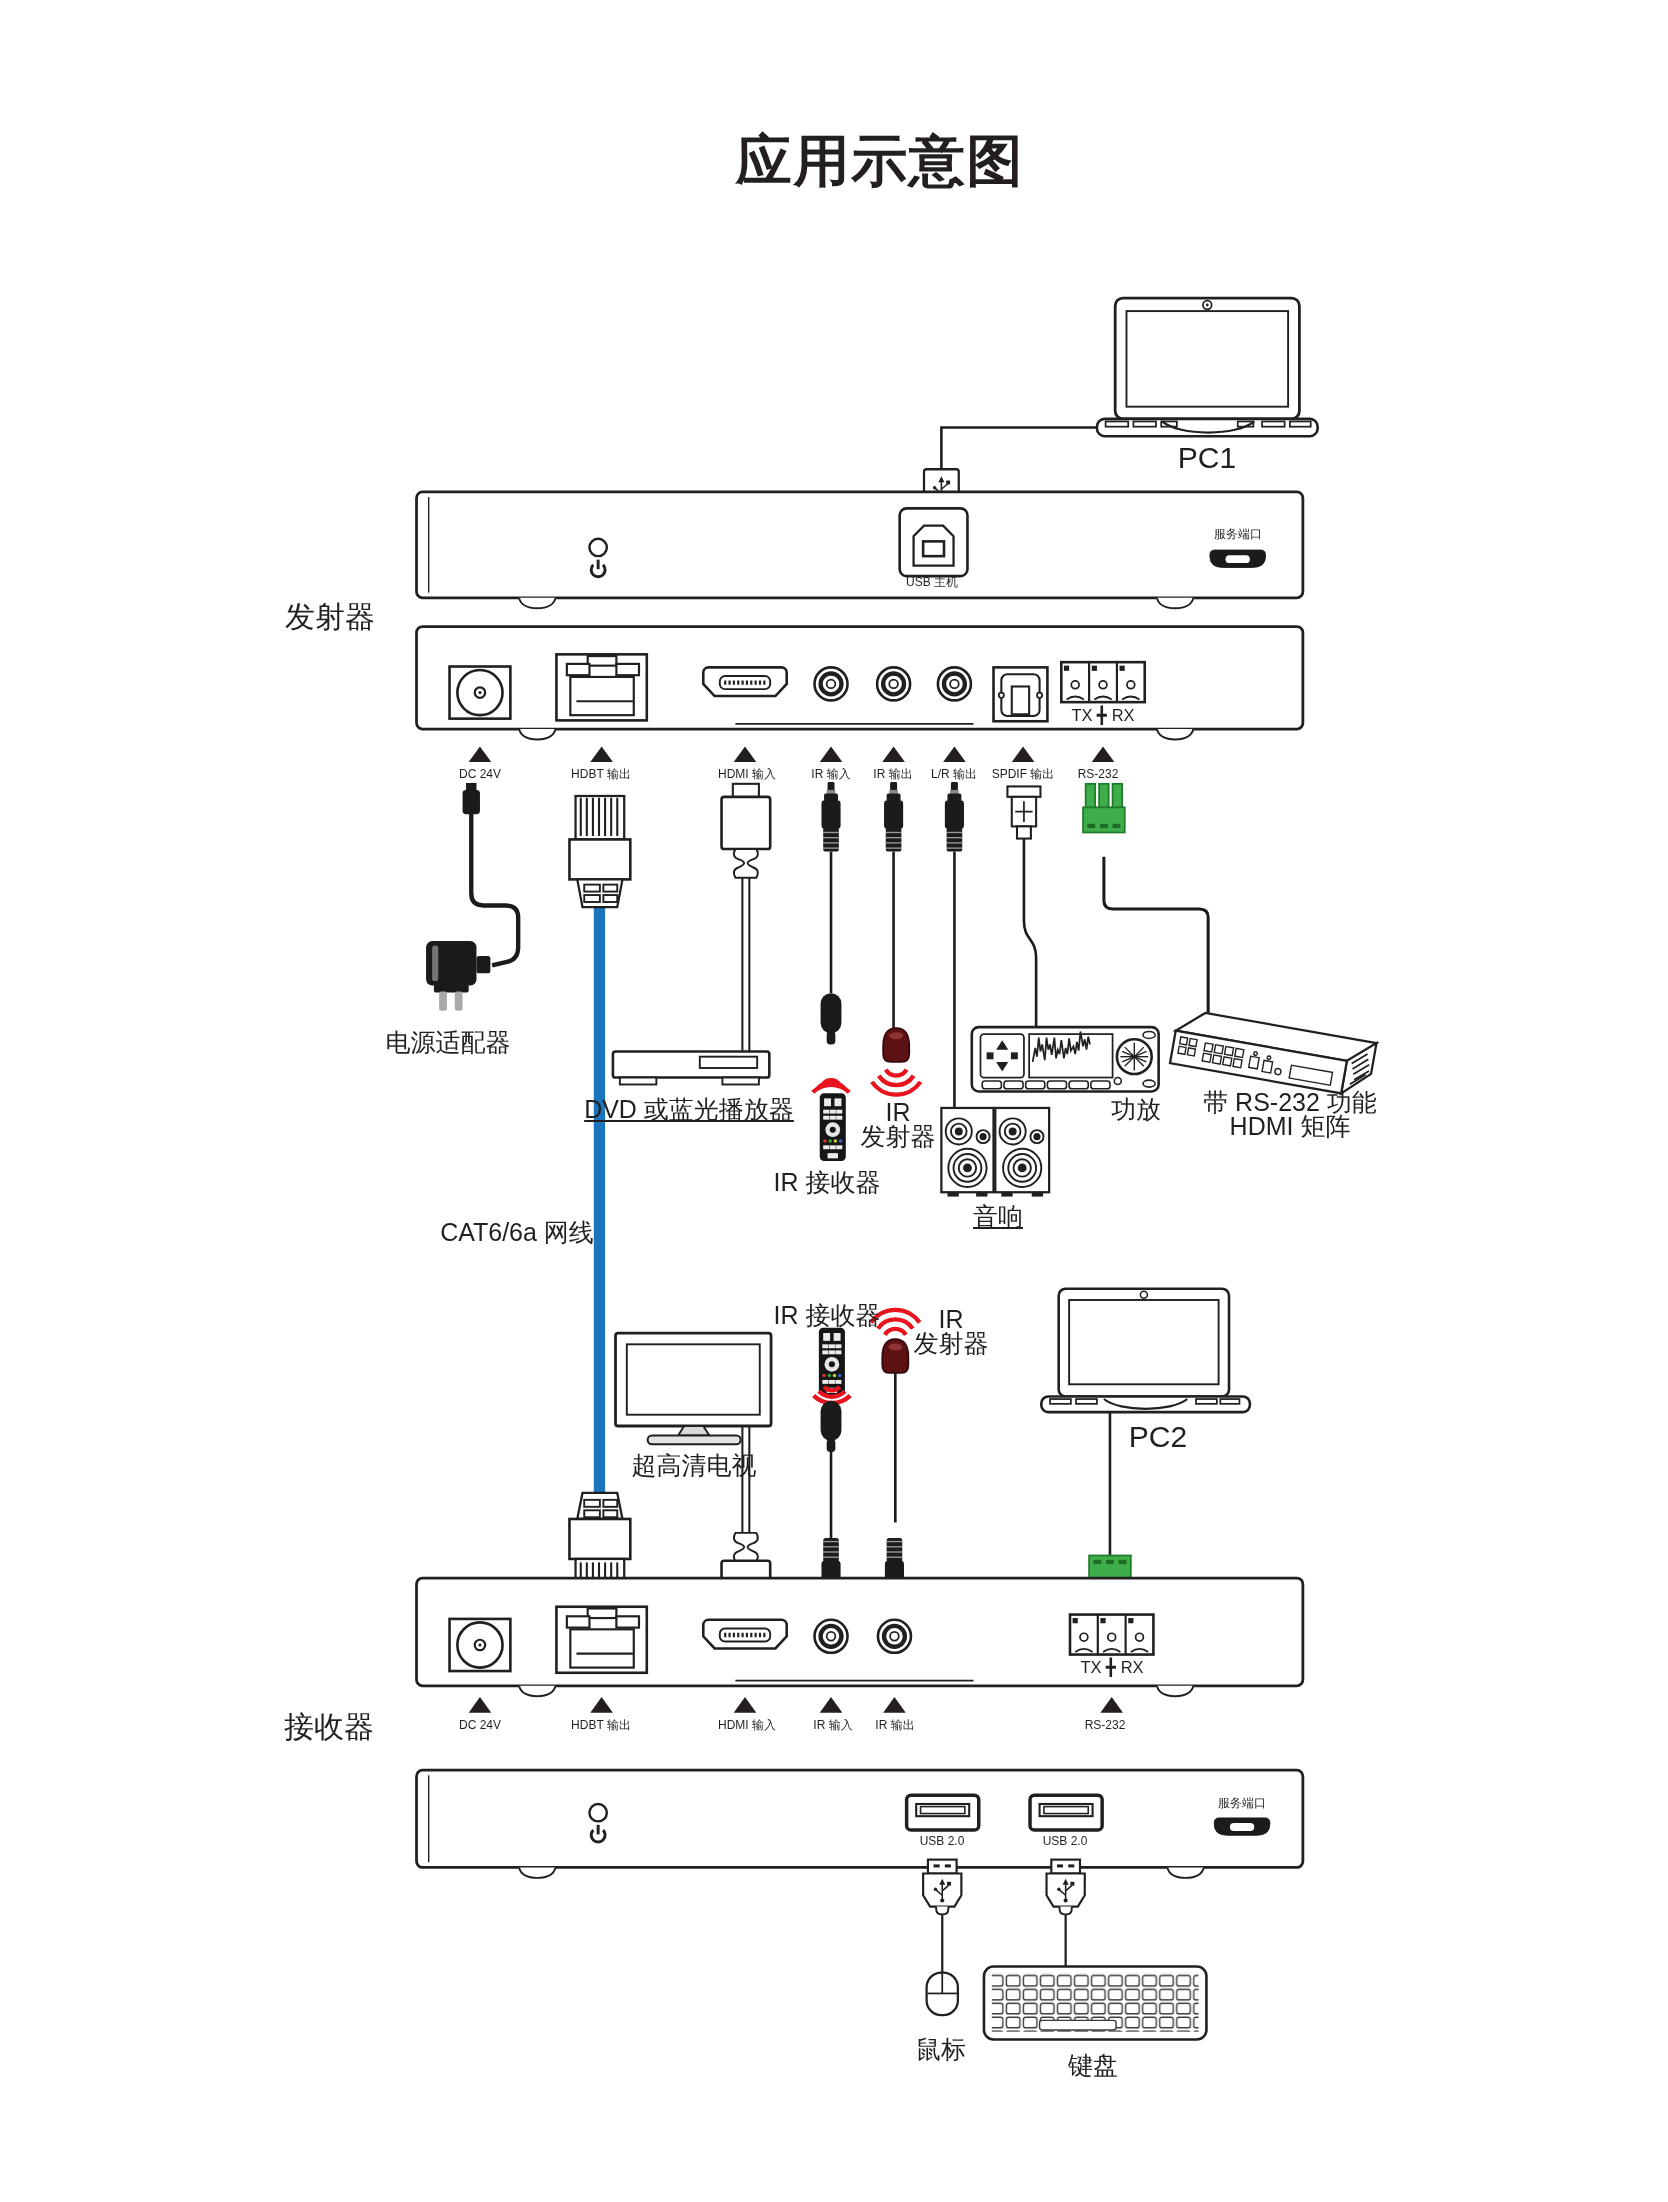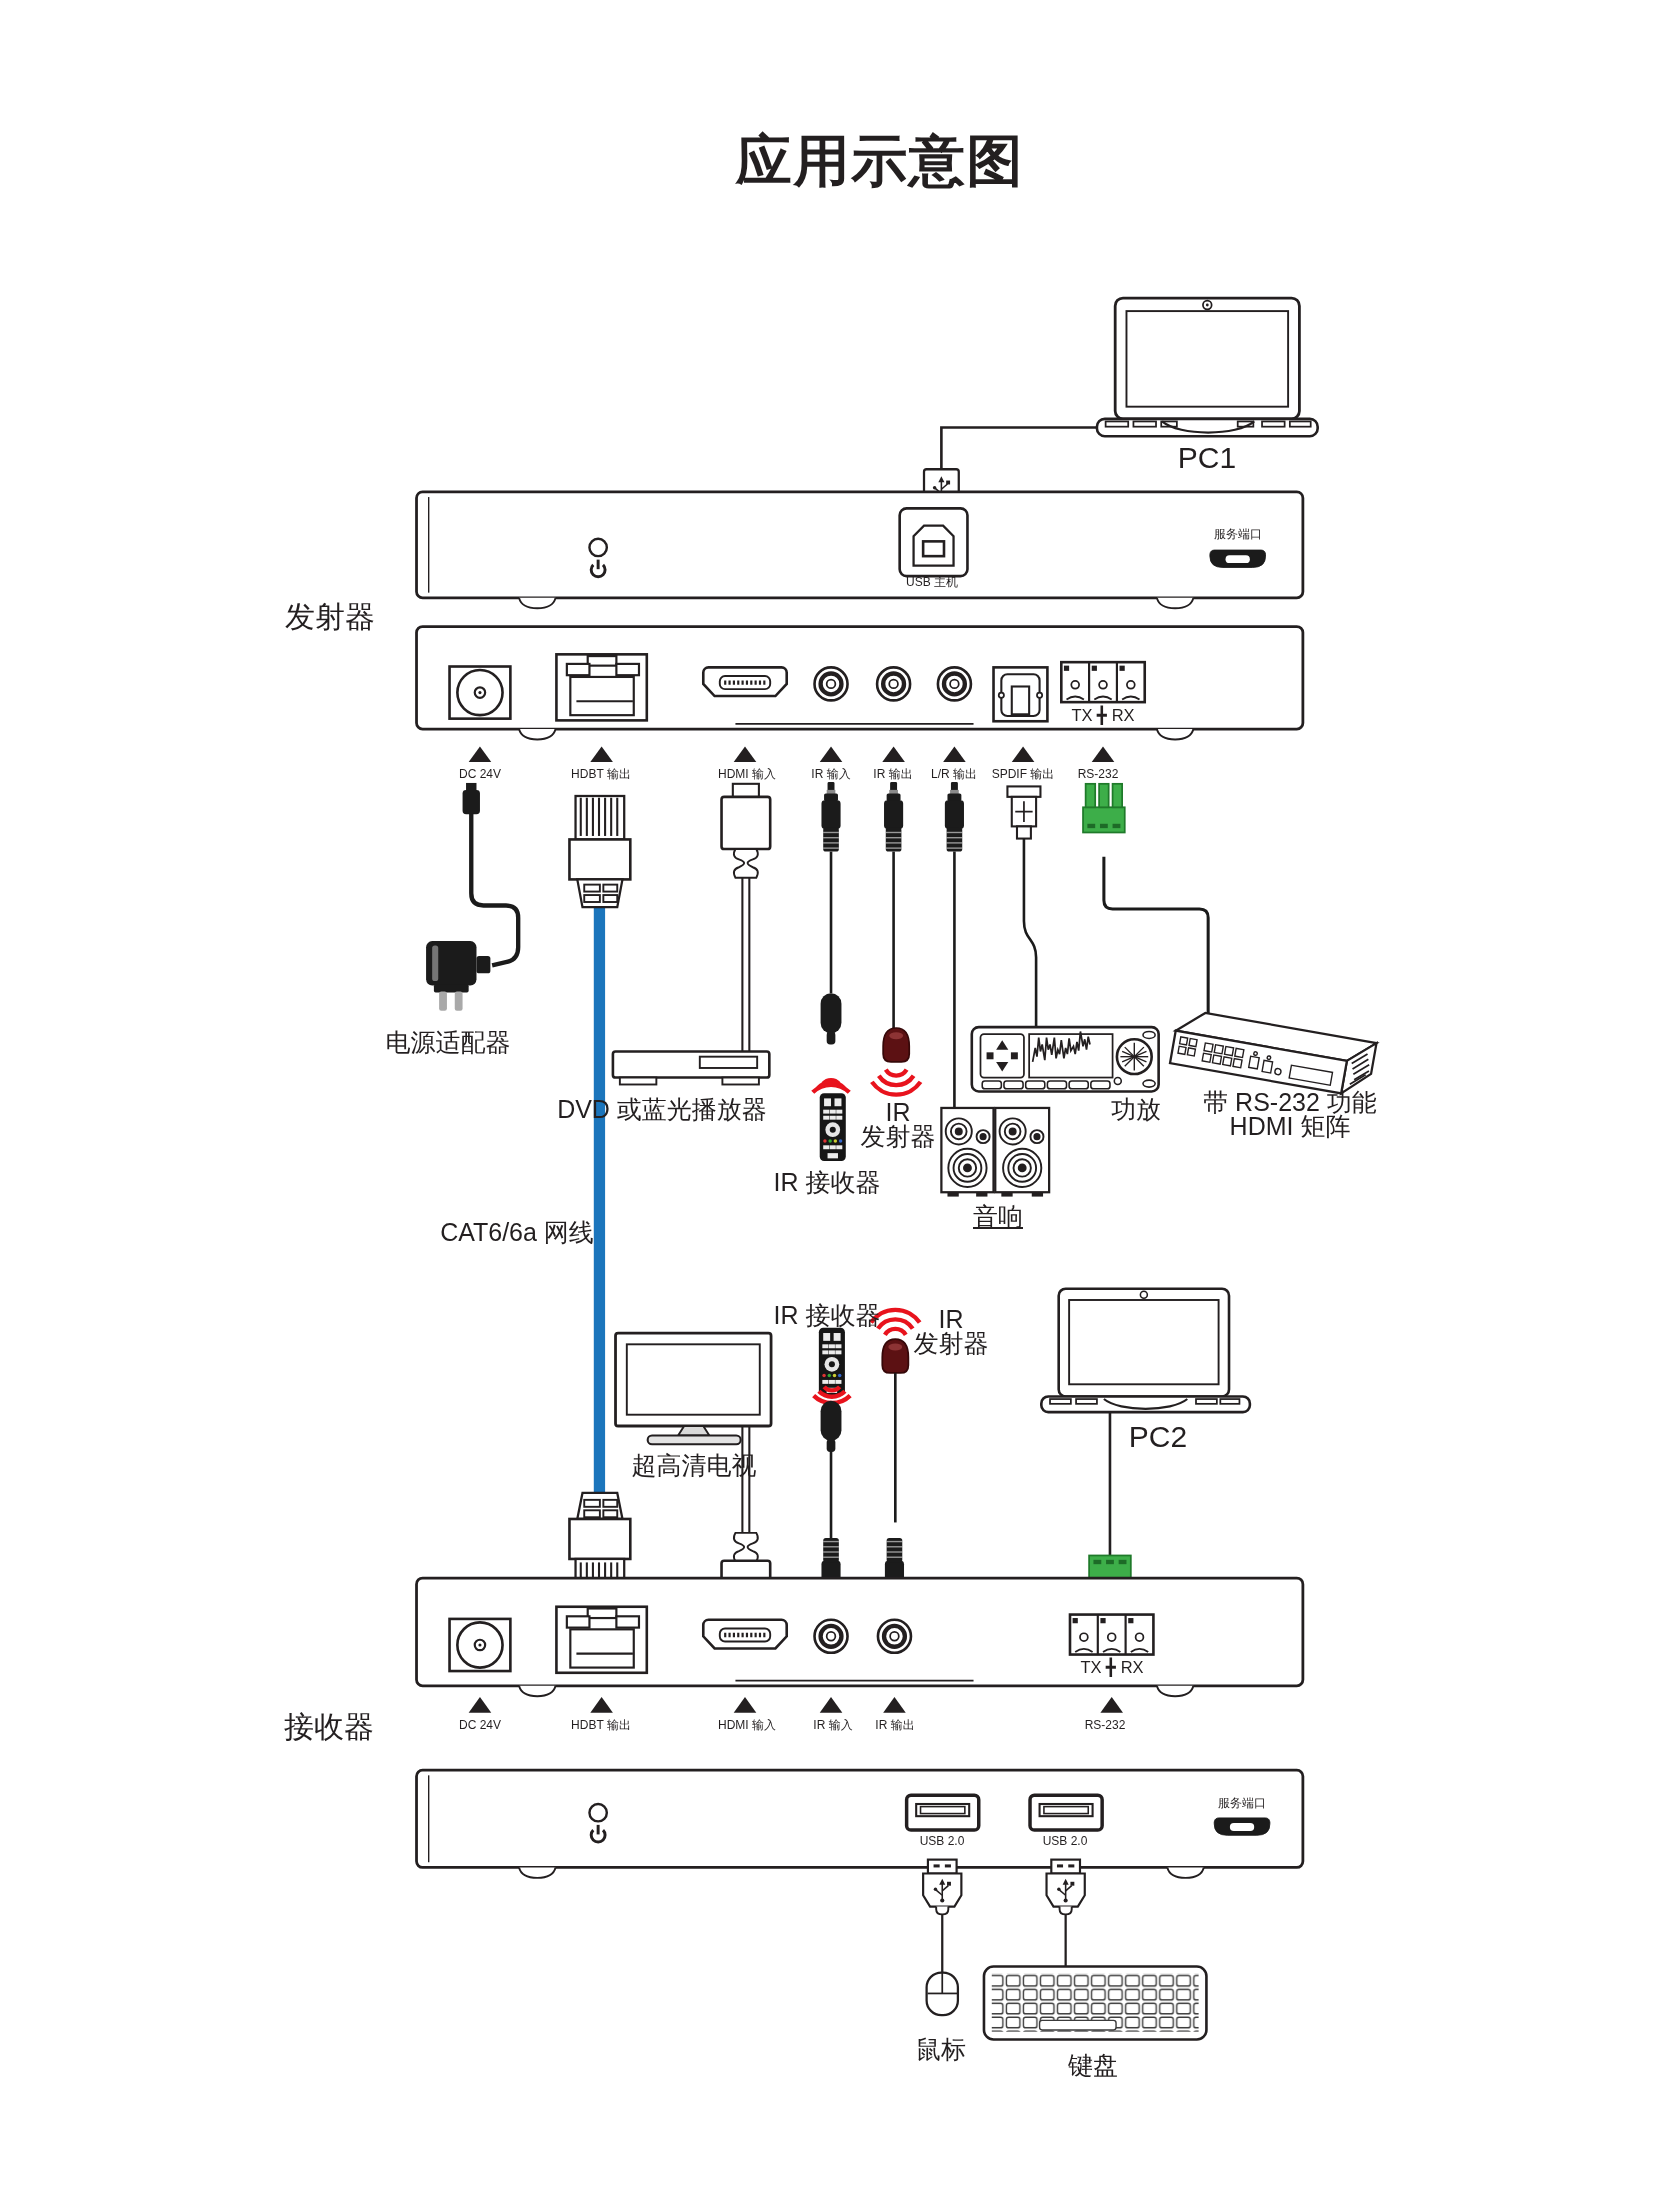--- a/index.html
+++ b/index.html
@@ -577,21 +577,21 @@
 <div class="lbl port" style="left:480px;top:768px;">DC 24V</div>
 <div class="lbl port" style="left:601px;top:768px;">HDBT 输出</div>
 <div class="lbl port" style="left:747px;top:768px;">HDMI 输入</div>
 <div class="lbl port" style="left:831px;top:768px;">IR 输入</div>
 <div class="lbl port" style="left:893px;top:768px;">IR 输出</div>
 <div class="lbl port" style="left:954px;top:768px;">L/R 输出</div>
 <div class="lbl port" style="left:1023px;top:768px;">SPDIF 输出</div>
 <div class="lbl port" style="left:1098px;top:768px;">RS-232</div>
 
 <div class="lbl dev" style="left:448px;top:1028px;">电源适配器</div>
-<div class="lbl dev" style="left:662px;top:1095px;">DVD 或蓝光播放器</div>
+<div class="lbl dev" style="left:689px;top:1095px;text-decoration:underline;">DVD 或蓝光播放器</div>
 <div class="lbl dev" style="left:827px;top:1168px;">IR 接收器</div>
 <div class="lbl dev" style="left:898px;top:1098px;">IR</div>
 <div class="lbl dev" style="left:898px;top:1122px;">发射器</div>
 <div class="lbl dev" style="left:1136px;top:1095px;">功放</div>
 <div class="lbl dev" style="left:998px;top:1202px;text-decoration:underline;">音响</div>
 <div class="lbl dev" style="left:1290px;top:1088px;">带 RS-232 功能</div>
 <div class="lbl dev" style="left:1290px;top:1112px;">HDMI 矩阵</div>
 <div class="lbl dev" style="left:517px;top:1218px;">CAT6/6a 网线</div>
 
 <div class="lbl dev" style="left:827px;top:1301px;">IR 接收器</div>

